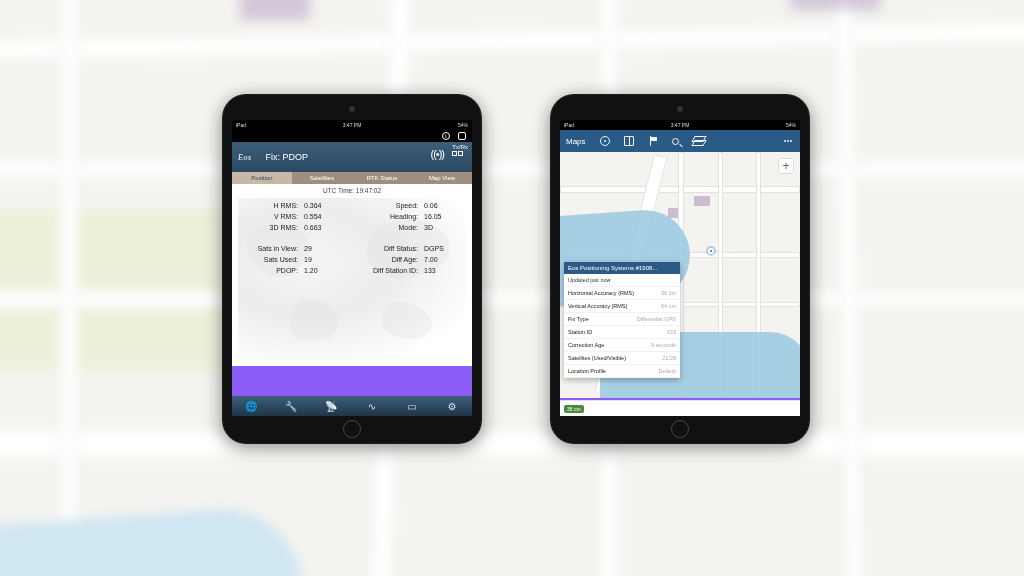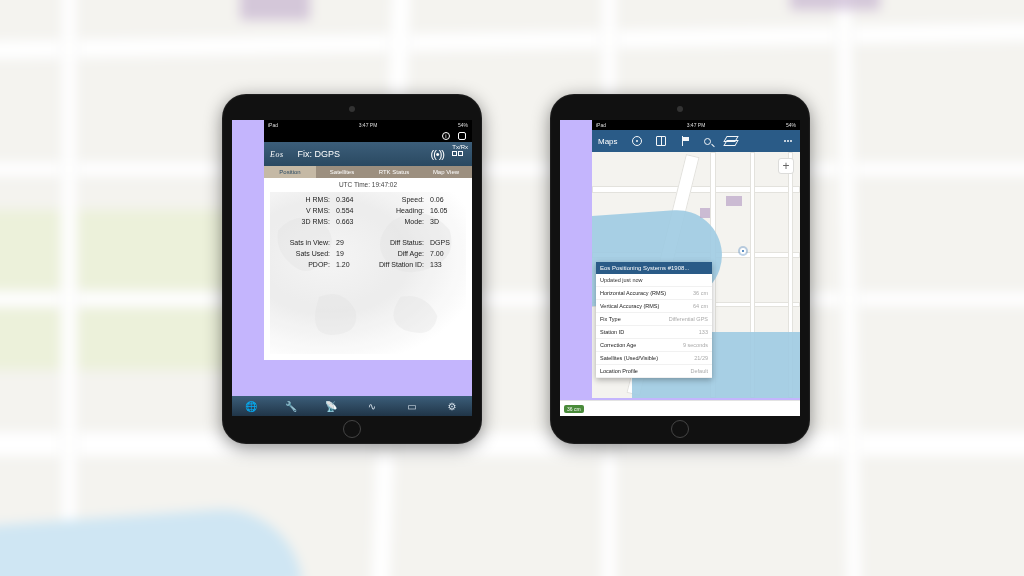--- a/index.html
+++ b/index.html
@@ -29,33 +29,33 @@
   .park.p1 { left:0; top:250px; width:420px; height:160px; border-radius:20px; }
 
   
   .tablet {
     position:absolute; width:260px; height:350px; background:#111; border-radius:24px;
     box-shadow:0 4px 18px rgba(0,0,0,.45), inset 0 0 2px rgba(255,255,255,.2);
     padding:26px 10px 28px 10px;
   }
   .tablet .cam { position:absolute; top:12px; left:50%; transform:translateX(-50%); width:6px; height:6px; background:#333; border-radius:50%; }
   .tablet .home { position:absolute; bottom:6px; left:50%; transform:translateX(-50%); width:18px; height:18px; border:1px solid #444; border-radius:50%; }
-  .screen { width:100%; height:100%; background:#c4b5fd; position:relative; overflow:hidden; font-size:7.5px; color:#222;padding-left:32px; }
+  .screen { width:100%; height:100%; background:#8b5cf6; position:relative; overflow:hidden; font-size:7.5px; color:#222; }
 
   
   .statusbar { height:10px; background:#000; color:#fff; display:flex; align-items:center; justify-content:space-between; padding:0 4px; font-size:5px; }
   .statusbar span { opacity:.85; }
 
   
   .t-left { left:222px; top:94px; }
   .tool-strip { height:12px; background:#000; display:flex; align-items:center; justify-content:flex-end; gap:8px; padding:0 6px; }
   .tool-strip .ico { width:8px; height:8px; border:1px solid #fff; border-radius:2px; }
   .tool-strip .info { width:8px; height:8px; border:1px solid #fff; border-radius:50%; color:#fff; font-size:6px; text-align:center; line-height:7px; }
   .header-blue {
-    height:24px; background:linear-gradient(#3c5e7a,#2a4961); color:#fff; display:flex; align-items:center; padding:0 6px; gap:8px; position:relative;
+    height:30px; background:linear-gradient(#3c5e7a,#2a4961); color:#fff; display:flex; align-items:center; padding:0 6px; gap:8px; position:relative;
   }
   .eos { font-size:8px; font-style:italic; font-family:Georgia,serif; letter-spacing:.5px; }
   .fix { font-size:9px; margin-left:6px; }
   .sig { position:absolute; right:28px; top:6px; font-size:11px; letter-spacing:-1px; }
   .txrx { position:absolute; right:4px; top:2px; font-size:6px; }
   .txboxes{ display:flex; gap:1px; margin-top:1px;}
   .txboxes i{ width:5px;height:5px;border:1px solid #fff; display:block;}
   .subtabs { display:flex; height:12px; background:#9c8f7f; color:#fff; font-size:6px; }
   .subtabs div { flex:1; text-align:center; line-height:12px; }
   .subtabs div.on { background:#c5b9a5; color:#2a4961; }
@@ -157,21 +157,21 @@
       <span>54%</span>
     </div>
 
     <div class="tool-strip">
       <div class="info">i</div>
       <div class="ico"></div>
     </div>
 
     <div class="header-blue">
       <span class="eos">Eos</span>
-      <span class="fix">Fix: DGPS</span>
+      <span class="fix">Fix: PDOP</span>
       <span class="sig">((•))</span>
       <span class="txrx">
         <span>Tx/Rx</span>
         <span class="txboxes">
             <i></i>
             <i></i>
           </span>
       </span>
     </div>
 

